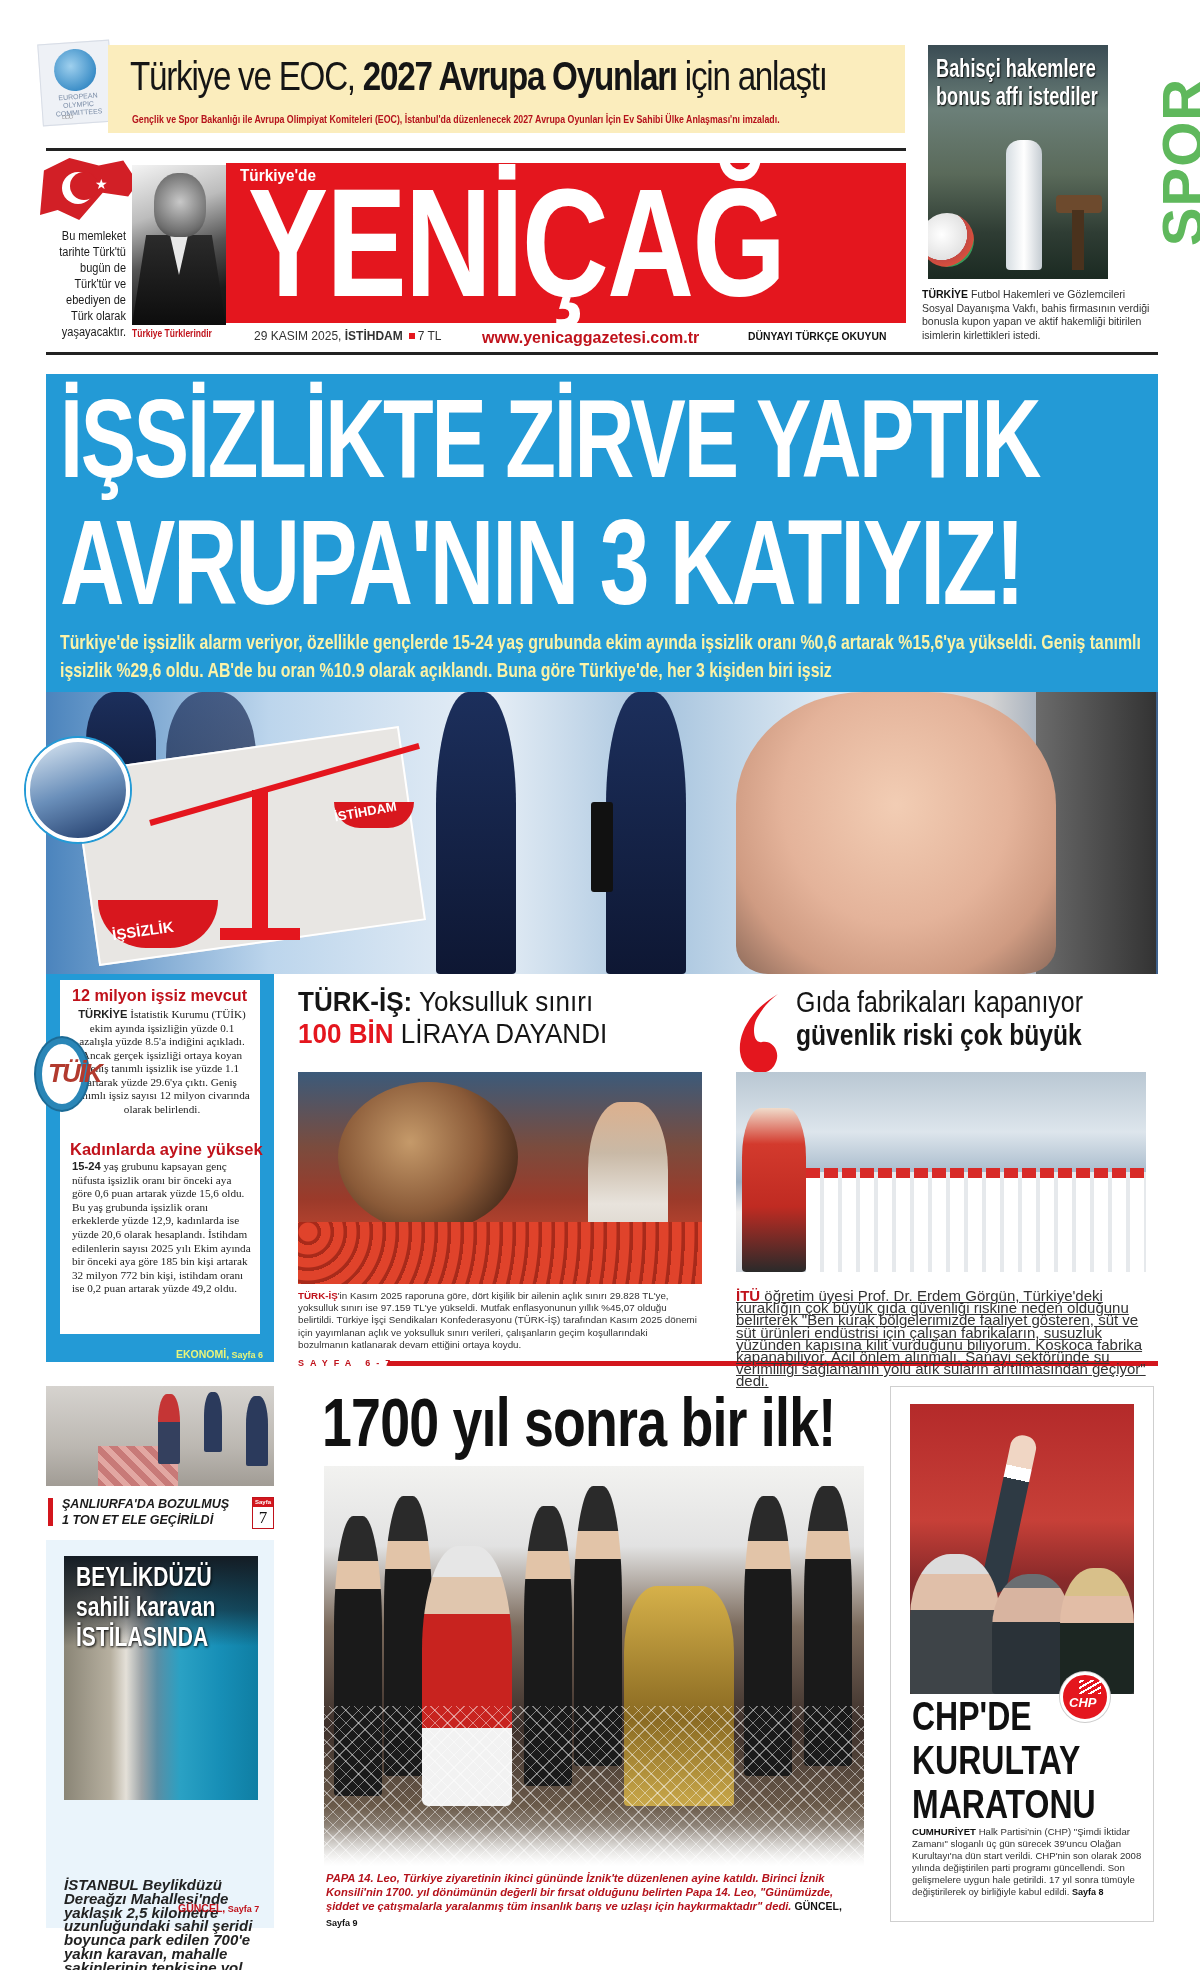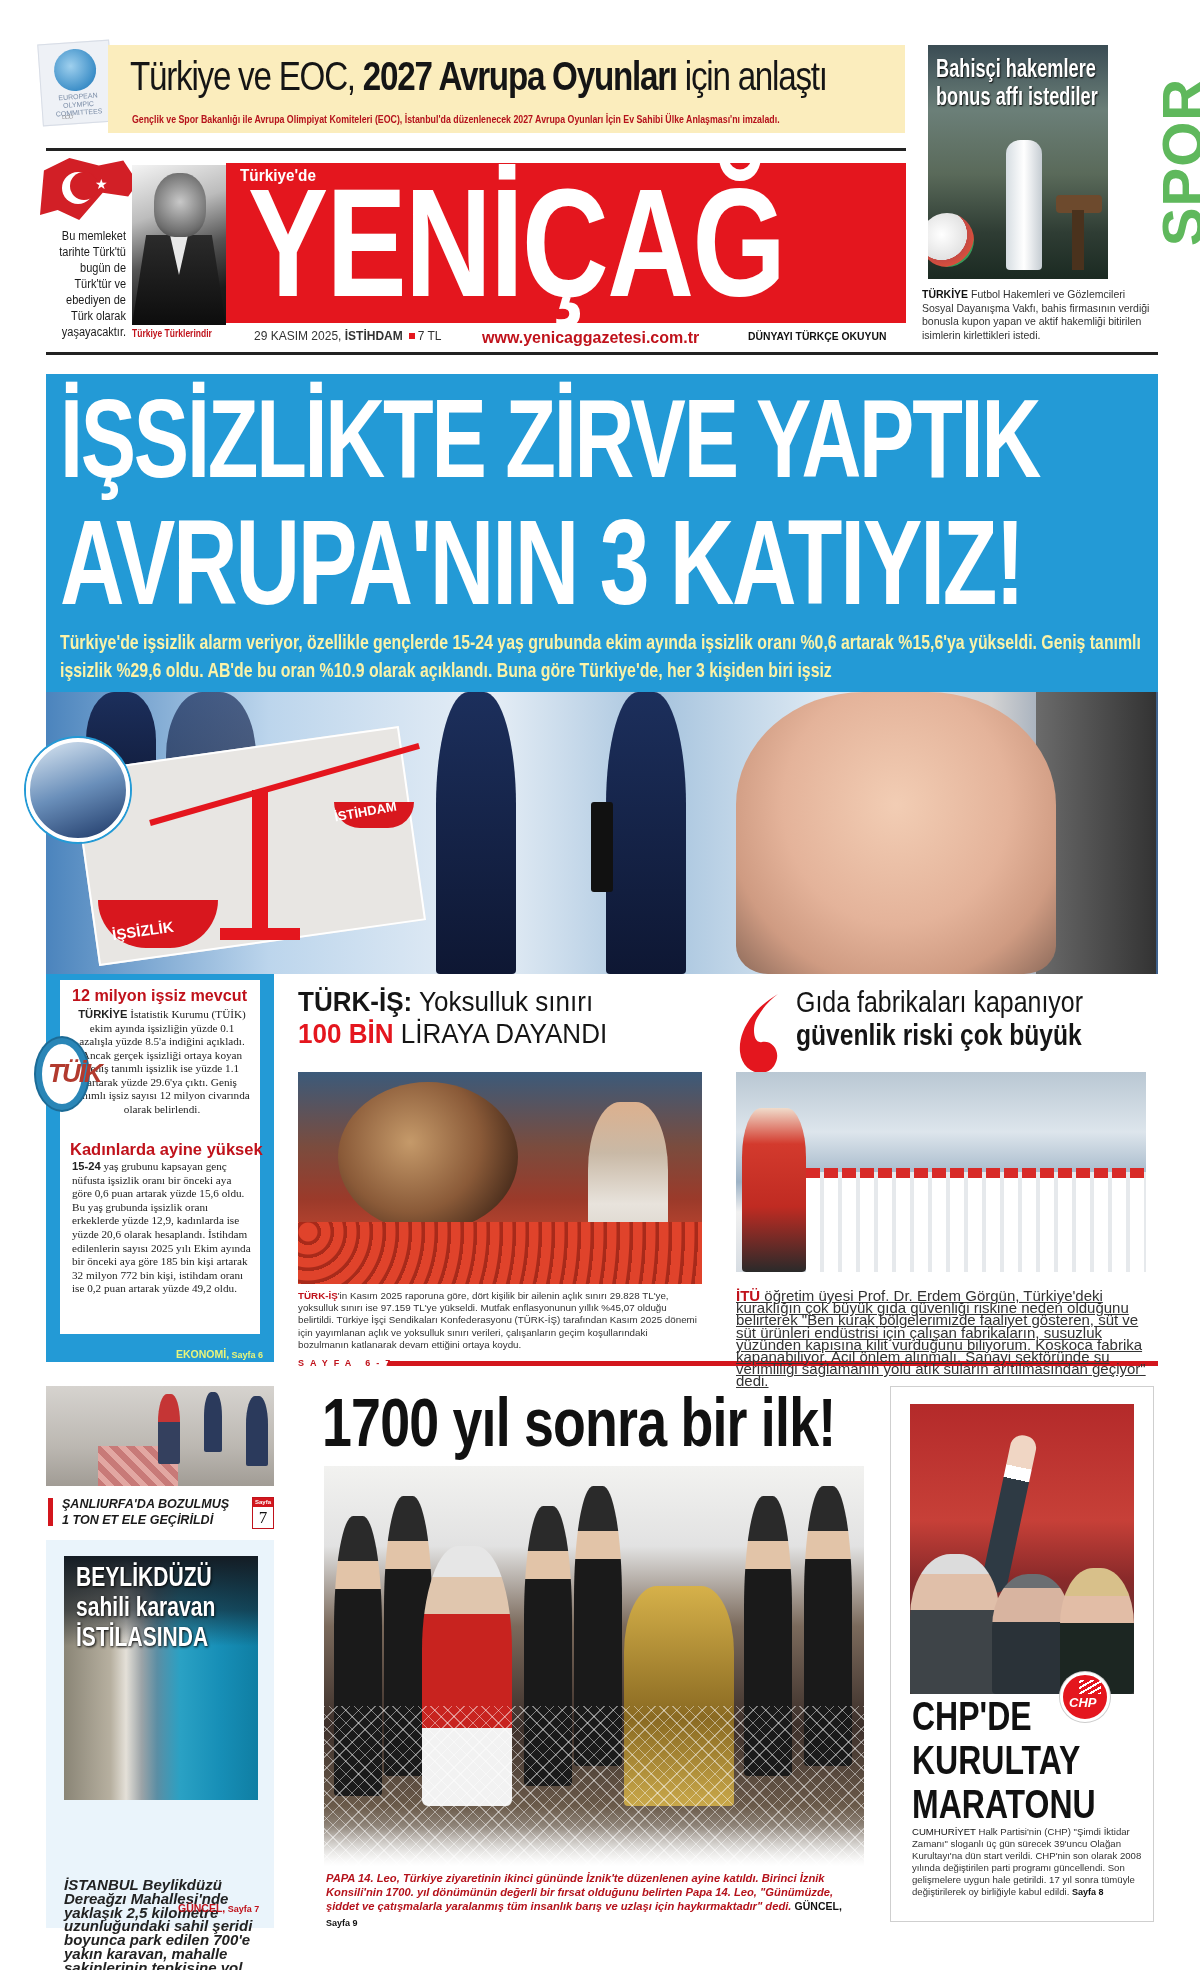--- a/index.html
+++ b/index.html
@@ -150,21 +150,21 @@
     #chp-photo { left: 910px; top: 1404px; width: 224px; height: 290px; background: linear-gradient(180deg, #b42a2a 0%, #c74038 40%, #8a2a2a 60%, #3a3a3a 100%); overflow:hidden; }
     #chp-photo .p1 { position:absolute; left: 0; top: 150px; width: 90px; height: 140px; background: linear-gradient(180deg, #dcdcdc 0 14%, #e0bfa9 14% 40%, #3e4448 40%); border-radius: 45% 45% 4px 4px; }
     #chp-photo .arm { position:absolute; left: 86px; top: 30px; width: 26px; height: 160px; background: linear-gradient(180deg, #f0d6c4 0 20%, #ffffff 20% 28%, #2e3a44 28%); transform: rotate(12deg); border-radius: 12px; }
     #chp-photo .p2 { position:absolute; left: 82px; top: 170px; width: 80px; height: 120px; background: linear-gradient(180deg, #6a6e72 0 12%, #d8b4a0 12% 40%, #2a3238 40%); border-radius: 45% 45% 4px 4px; }
     #chp-photo .p3 { position:absolute; left: 150px; top: 164px; width: 74px; height: 126px; background: linear-gradient(180deg, #d8c08a 0 22%, #e2bda6 22% 44%, #1c2622 44%); border-radius: 45% 45% 4px 4px; }
     #chp-logo { left: 1060px; top: 1672px; width: 50px; height: 50px; border-radius: 50%; background: #e4161e; border: 3px solid #fff; box-shadow: 0 0 0 1px #ccc; }
     #chp-logo span { position:absolute; left: 6px; top: 20px; font-size: 13px; font-weight: 900; color: #fff; font-style: italic; }
     #chp-logo i { position:absolute; left: 16px; top: 5px; width: 22px; height: 14px; background: repeating-linear-gradient(-30deg, #fff 0 2px, transparent 2px 5px); }
     #chp-title { left: 912px; top: 1694px; width: 230px; font-size: 40px; line-height: 44px; font-weight: 900; color: #111; transform: scaleX(0.8); transform-origin:left top; width: 290px; }
     #chp-text { left: 912px; top: 1826px; width: 232px; font-size: 9.6px; line-height: 12px; color: #333; }
-    #chp-text b { color: #111; font-weight: 400; }
+    #chp-text b { color: #111; font-weight: 700; }
     #chp-text .ref { color:#111; font-weight:900; font-size: 9px; }
   </style>
 </head>
 <body>
 
 <div class="abs" id="eoc-logo">
   <div class="globe"></div>
   <div class="txt">EUROPEAN OLYMPIC COMMITTEES</div>
   <div class="rings">○○○</div>
 </div>

